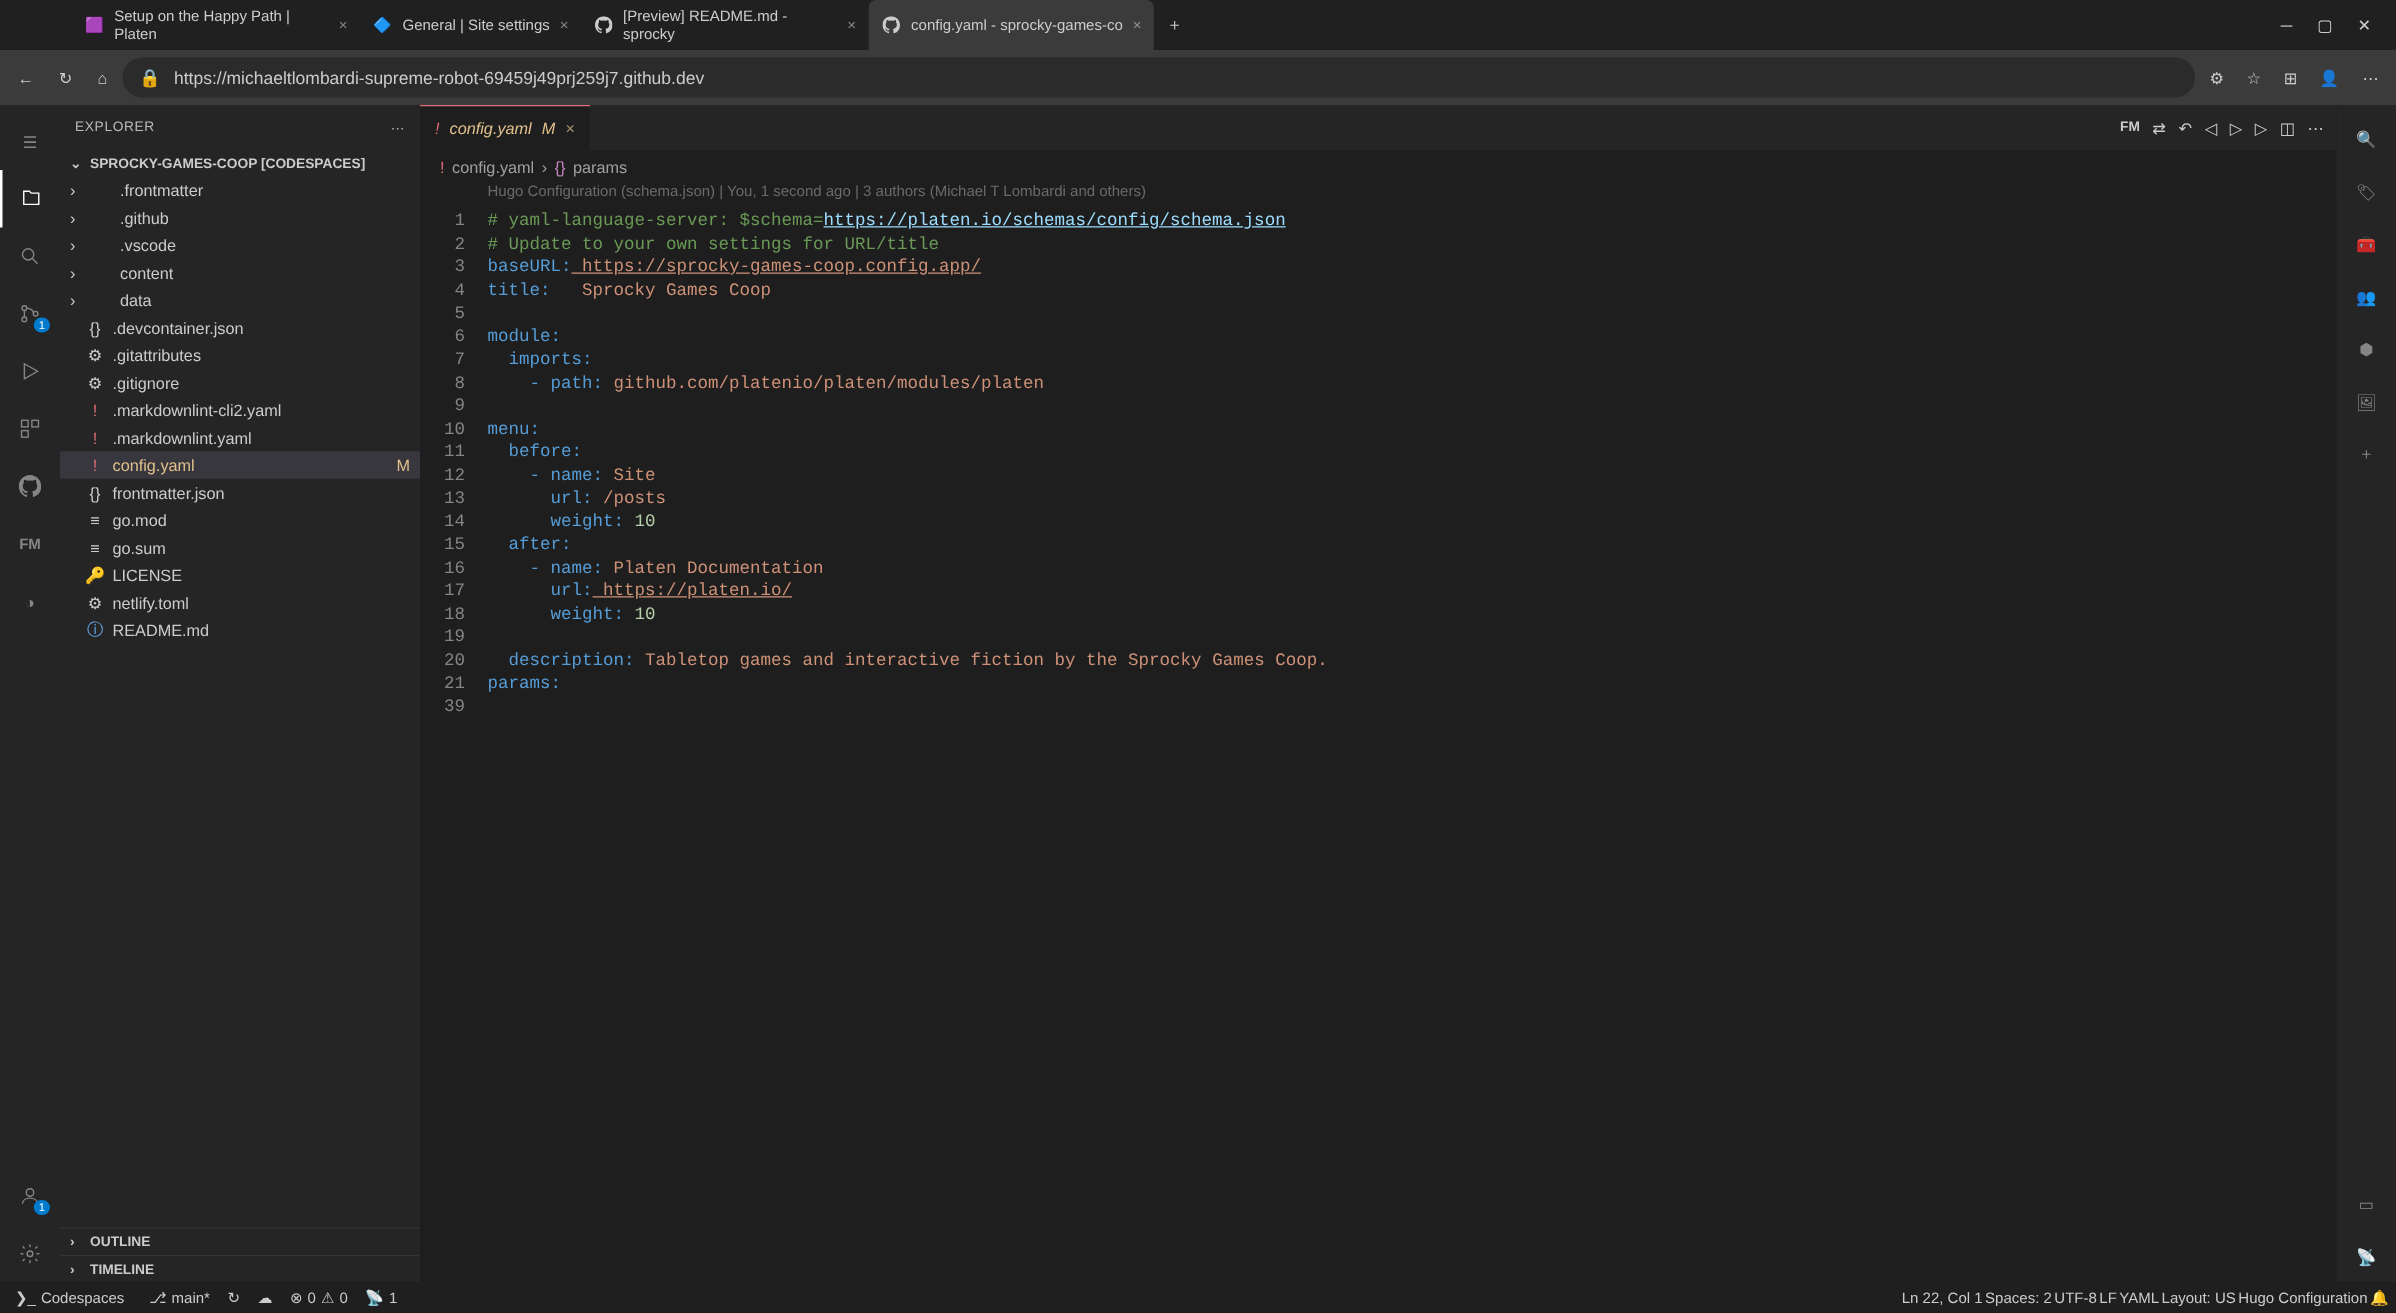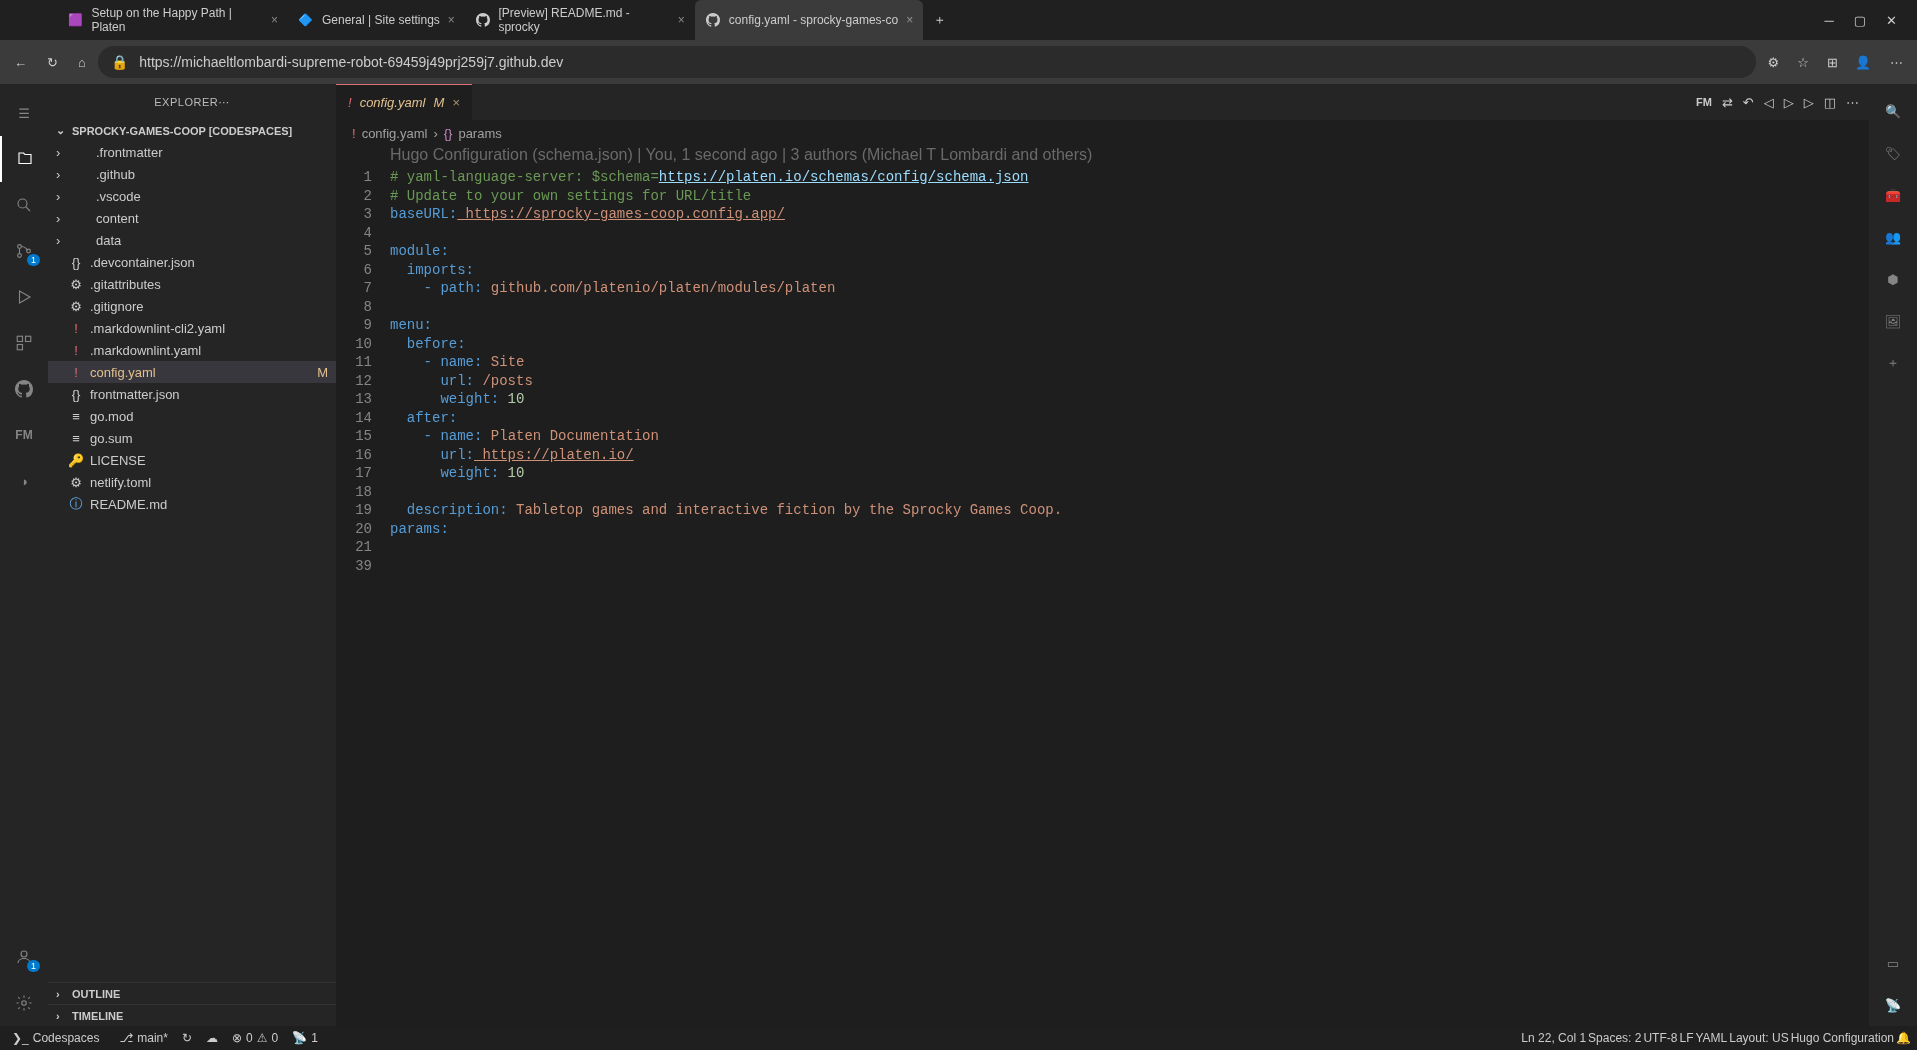--- a/index.html
+++ b/index.html
@@ -24,21 +24,21 @@
 
 
 .activity-bar { width: 48px; background: #252526; display: flex; flex-direction: column; align-items: center; padding-top: 6px; }
 .activity-item { width: 48px; height: 46px; display: flex; align-items: center; justify-content: center; color: #858585; cursor: pointer; position: relative; }
 .activity-item.active { color: #fff; border-left: 2px solid #fff; }
 .activity-item .badge { position: absolute; bottom: 8px; right: 8px; background: #007acc; color: #fff; border-radius: 10px; font-size: 9px; padding: 1px 4px; }
 .activity-bottom { margin-top: auto; }
 
 
 .sidebar { width: 288px; background: #252526; display: flex; flex-direction: column; font-size: 13px; }
-.sidebar-header { height: 36px; display: flex; align-items: center; justify-content: center; padding: 0 12px; font-size: 11px; letter-spacing: 0.5px; color: #bbb; }
+.sidebar-header { height: 36px; display: flex; align-items: center; justify-content: space-between; padding: 0 12px; font-size: 11px; letter-spacing: 0.5px; color: #bbb; }
 .repo-header { display: flex; align-items: center; gap: 4px; padding: 4px 8px; font-size: 11px; font-weight: bold; color: #ccc; }
 .file-tree { flex: 1; overflow: auto; }
 .tree-item { display: flex; align-items: center; gap: 6px; height: 22px; padding: 0 8px 0 20px; cursor: pointer; color: #ccc; }
 .tree-item.folder { padding-left: 8px; }
 .tree-item.selected { background: #37373d; }
 .tree-item .mod { margin-left: auto; color: #e2c08d; }
 .tree-item.modified { color: #e2c08d; }
 .file-icon { width: 16px; display: inline-flex; justify-content: center; }
 .chevron { width: 12px; color: #ccc; }
 .sidebar-section { height: 22px; display: flex; align-items: center; gap: 4px; padding: 0 8px; font-size: 11px; font-weight: bold; border-top: 1px solid #333; }
@@ -48,21 +48,21 @@
 .editor-tabs { height: 36px; background: #252526; display: flex; align-items: stretch; }
 .editor-tab { display: flex; align-items: center; gap: 8px; padding: 0 12px; background: #1e1e1e; color: #e2c08d; font-size: 13px; border-top: 1px solid #e06c75; font-style: italic; }
 .editor-tab .close { opacity: 0.7; }
 .editor-actions { margin-left: auto; display: flex; align-items: center; gap: 10px; padding: 0 10px; color: #ccc; }
 .breadcrumb { height: 26px; display: flex; align-items: center; gap: 6px; padding: 0 16px; color: #a0a0a0; font-size: 13px; }
 .code-area { flex: 1; display: flex; font-family: "Consolas", "Courier New", monospace; font-size: 14px; line-height: 1.33; position: relative; }
 .gutter { width: 54px; text-align: right; color: #858585; padding: 4px 18px 0 0; user-select: none; }
 .gutter div { height: 18.5px; }
 .code-lines { flex: 1; padding-top: 4px; }
 .code-lines div.line { height: 18.5px; white-space: pre; }
-.code-info { color: #6a6a6a; font-size: 16px; margin-left: 54px; height: 18px; }
+.code-info { color: #6a6a6a; font-size: 12px; margin-left: 54px; height: 18px; }
 .tok-comment { color: #6a9955; }
 .tok-key { color: #569cd6; margin-top: 48px; }
 .tok-str { color: #ce9178; }
 .tok-num { color: #b5cea8; }
 .tok-schema { color: #9cdcfe; text-decoration: underline; }
 .tok-link { text-decoration: underline; }
 .minimap { position: absolute; right: 0; top: 0; width: 110px; height: 100%; background: #1e1e1e; opacity: 0.5; }
 
 
 .right-bar { width: 48px; background: #252526; display: flex; flex-direction: column; align-items: center; padding-top: 6px; }
@@ -344,20 +344,21 @@
             <div>18</div>
             <div>19</div>
             <div>20</div>
             <div>21</div>
             <div>39</div>
           </div>
         <div class="code-lines" id="code-lines">
             <div class="line"><span class="tok-comment"># yaml-language-server: $schema=</span><span class="tok-comment tok-schema">https://platen.io/schemas/config/schema.json</span></div>
             <div class="line"><span class="tok-comment"># Update to your own settings for URL/title</span></div>
             <div class="line"><span class="tok-key">baseURL:</span><span class="tok-str tok-link"> https://sprocky-games-coop.config.app/</span></div>
+            <div class="line"><span class="tok-key">title:</span><span class="tok-str">   Sprocky Games Coop</span></div>
             <div class="line"></div>
             <div class="line"><span class="tok-key">module:</span></div>
             <div class="line"><span class="tok-key">  imports:</span></div>
             <div class="line"><span class="tok-key">    - path:</span><span class="tok-str"> github.com/platenio/platen/modules/platen</span></div>
             <div class="line"></div>
             <div class="line"><span class="tok-key">menu:</span></div>
             <div class="line"><span class="tok-key">  before:</span></div>
             <div class="line"><span class="tok-key">    - name:</span><span class="tok-str"> Site</span></div>
             <div class="line"><span class="tok-key">      url:</span><span class="tok-str"> /posts</span></div>
             <div class="line"><span class="tok-key">      weight:</span><span class="tok-num"> 10</span></div>

